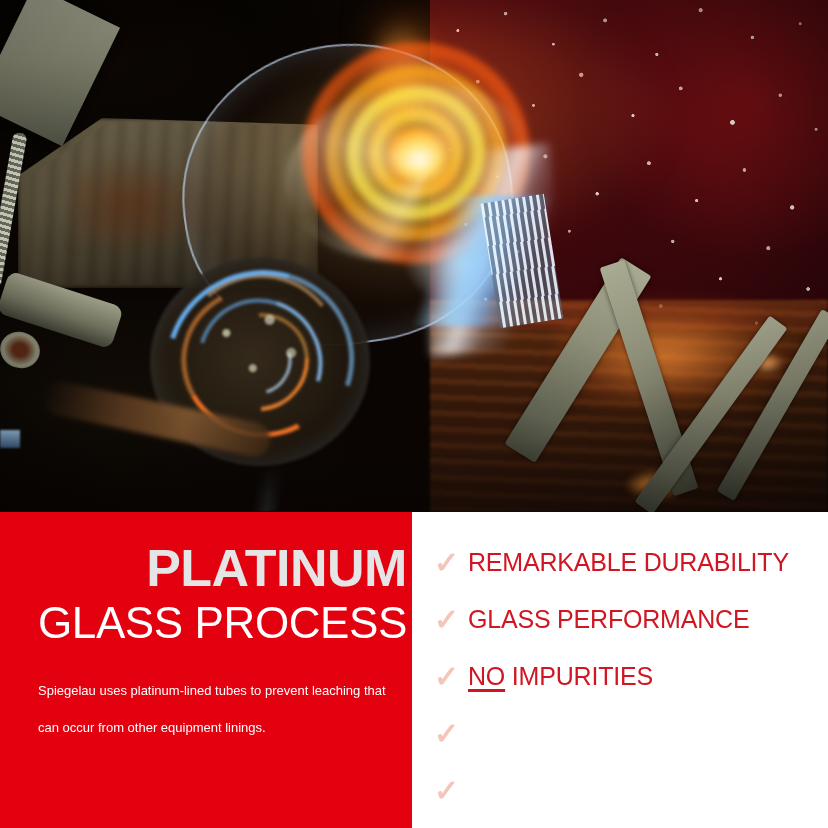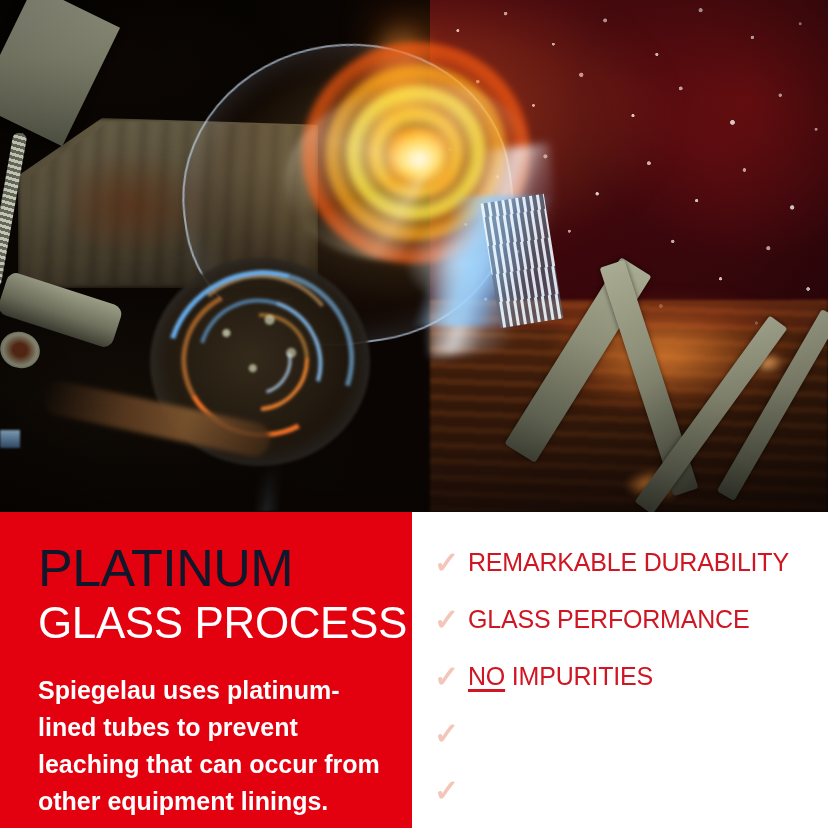--- a/index.html
+++ b/index.html
@@ -328,31 +328,31 @@
     background:#e3000f;
   }
   .panel-right {
     position:absolute; left:412px; top:512px;
     width:416px; height:316px;
     background:#ffffff;
   }
 
   .title-block { position:absolute; left:38px; top:27px; }
   .title-l1 {
-    font-size:52px; line-height:58px; font-weight:normal;
-    color:#0f172a; letter-spacing:-.5px;
+    font-size:52px; line-height:58px; font-weight:bold;
+    color:#e5e5e5; letter-spacing:-.5px;text-align:right;
   }
   .title-l2 {
     font-size:44px; line-height:52px; font-weight:normal;
     color:#ffffff; letter-spacing:-.4px;
   }
   .body-copy {
     position:absolute; left:38px; top:160px; width:356px;
-    font-size:25px; line-height:37px; color:#ffffff;
-    font-weight:700;
+    font-size:13px; line-height:37px; color:#ffffff;
+    font-weight:400;
   }
 
   .check-list {
     position:absolute; left:22px; top:22px;
     width:394px;
     list-style:none;
   }
   .check-item {
     display:flex; align-items:center;
     height:57px;

